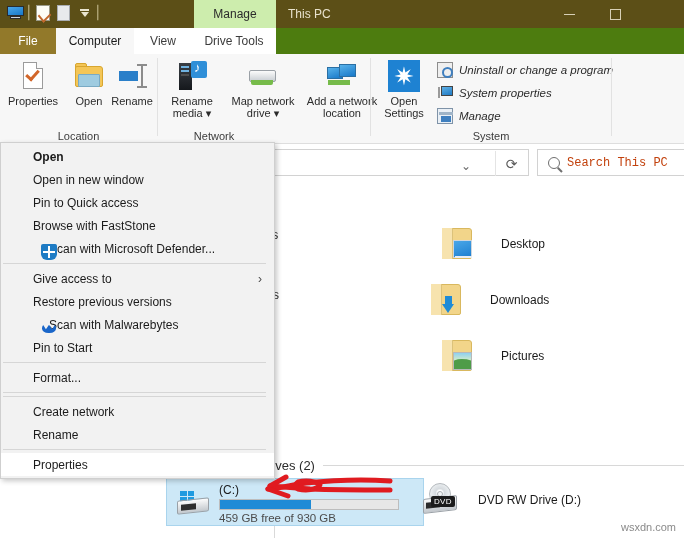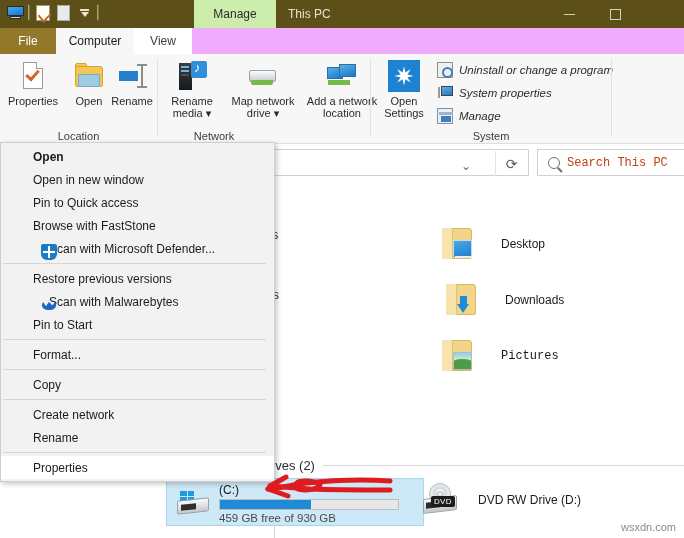--- a/index.html
+++ b/index.html
@@ -41,21 +41,21 @@
   }
   .wbtns { position: absolute; right: 0; top: 0; height: 28px; display: flex; }
   .wbtn { width: 46px; height: 28px; display: flex; align-items: center; justify-content: center; }
   .wb-min { width: 11px; height: 1px; background: #d7d0b6; }
   .wb-max { width: 11px; height: 11px; border: 1px solid #d7d0b6; }
   .wb-close { color: #d7d0b6; font-size: 14px; line-height: 1; }
 
   
   .tabstrip {
     position: absolute; left: 0; top: 28px; width: 684px; height: 26px;
-    background: #f0abfc;
+    background: #4d7c0f;
   }
   .rtab {
     position: absolute; top: 0; height: 26px; display: flex; align-items: center;
     justify-content: center; font-size: 12px; color: #3c3c3c; background: #ffffff;
   }
   .rtab.file { background: #92792a; color: #ffffff; }
   .rtab.active { background: #f7f7f7; color: #1a1a1a; }
 
   
   .ribbon {
@@ -263,20 +263,23 @@
   <div class="tabstrip">
     <div class="rtab file" style="left:0;width:56px;">
       <span>File</span>
     </div>
     <div class="rtab active" style="left:56px;width:78px;">
       <span>Computer</span>
     </div>
     <div class="rtab" style="left:134px;width:58px;">
       <span>View</span>
     </div>
+    <div class="rtab" style="left:192px;width:84px;">
+      <span>Drive Tools</span>
+    </div>
   </div>
 
   <div class="ribbon">
 
     <div class="rgroup" style="left:0;width:157px;">
       <div class="bigbtn" style="left:2px;">
         <div class="icon32 ic-prop">
             <div class="pg"></div>
             <div class="chk"></div>
           </div>
@@ -397,35 +400,35 @@
         <div class="icon48">
           <div class="fld">
               <div class="back"></div>
               <div class="flap"></div>
               <div class="inner ic-desktop"></div>
             </div>
         </div>
         <div class="nm">Desktop</div>
       </div>
 
-      <div class="item" style="left:164px;top:98px;">
+      <div class="item" style="left:149px;top:98px;">
         <div class="icon48">
           <div class="fld">
               <div class="back"></div>
               <div class="flap"></div>
             <div class="inner ic-down">
                 <div class="sh"></div>
                 <div class="ar"></div>
               </div>
           </div>
         </div>
         <div class="nm">Downloads</div>
       </div>
 
-      <div class="item" style="left:160px;top:154px;font-family:Liberation Mono, monospace;">
+      <div class="item" style="left:160px;top:154px;">
         <div class="icon48">
           <div class="fld">
               <div class="back"></div>
               <div class="flap"></div>
               <div class="inner ic-pic"></div>
             </div>
         </div>
         <div class="nm">Pictures</div>
       </div>
 
@@ -485,41 +488,42 @@
       <span>Browse with FastStone</span>
     </div>
     <div class="ctxitem">
       <span class="ctx-ico ic-defender"></span>
       <span>Scan with Microsoft Defender...</span>
     </div>
 
     <div class="ctxsep"></div>
 
     <div class="ctxitem">
+      <span>Give access to</span>
+      <span class="ctx-arrow">›</span>
+    </div>
+    <div class="ctxitem">
       <span>Restore previous versions</span>
     </div>
     <div class="ctxitem">
       <span class="ctx-ico ic-mwb"></span>
       <span>Scan with Malwarebytes</span>
     </div>
     <div class="ctxitem">
       <span>Pin to Start</span>
     </div>
 
     <div class="ctxsep"></div>
 
     <div class="ctxitem">
       <span>Format...</span>
     </div>
 
     <div class="ctxsep"></div>
 
-    <div class="ctxitem">
-      <span>Copy</span>
-    </div>
 
     <div class="ctxsep"></div>
 
     <div class="ctxitem">
       <span>Create network</span>
     </div>
     <div class="ctxitem">
       <span>Rename</span>
     </div>
 

